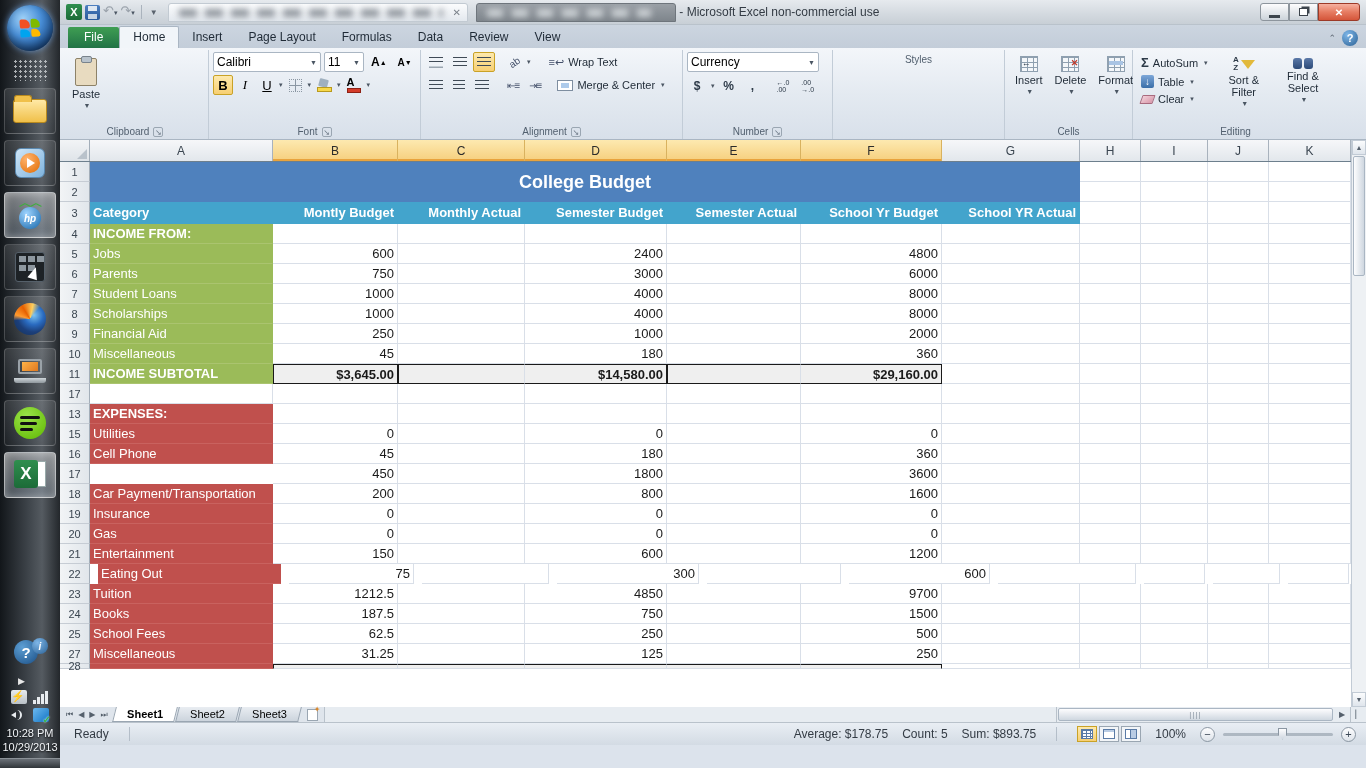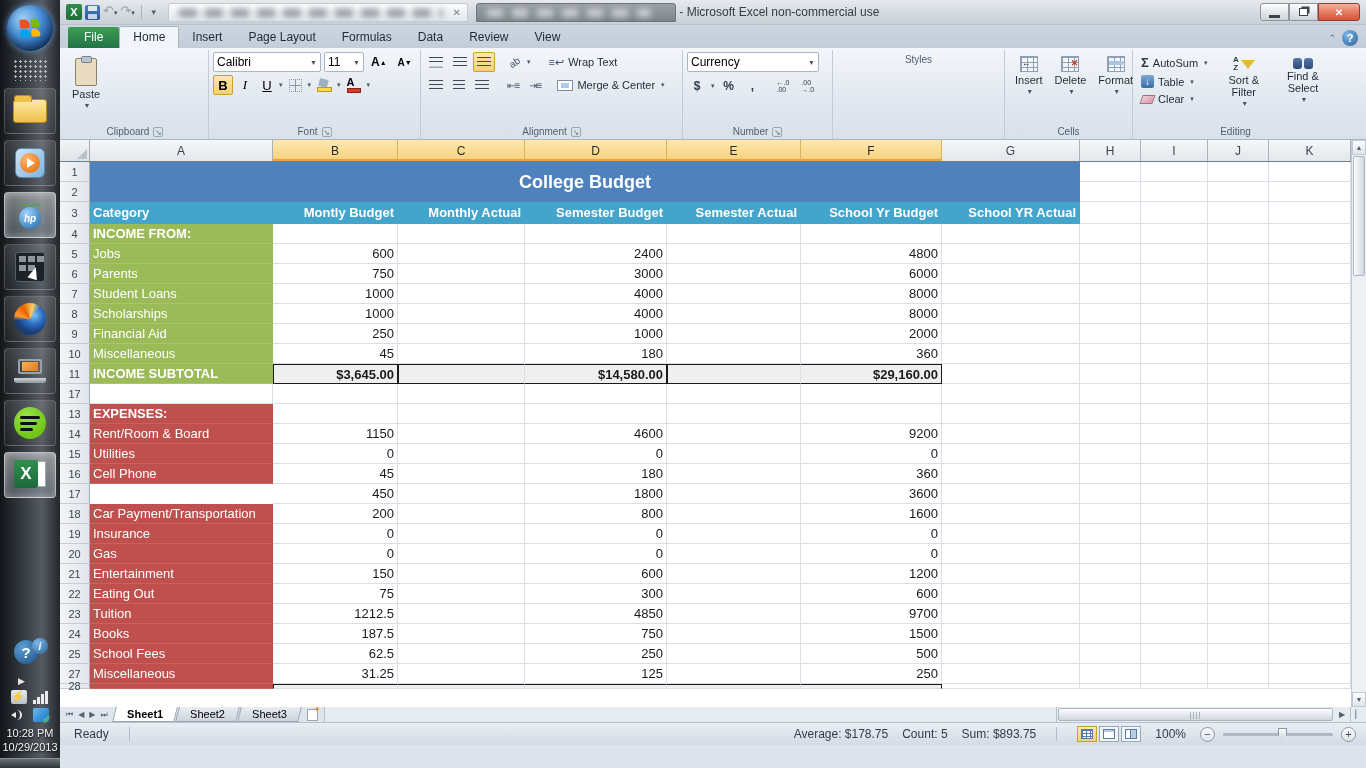--- a/index.html
+++ b/index.html
@@ -777,34 +777,20 @@
               <div class="cell" style="width: 142px; flex-basis: 142px;"></div>
               <div class="cell" style="width: 134px; flex-basis: 134px;"></div>
               <div class="cell" style="width: 141px; flex-basis: 141px;"></div>
               <div class="cell" style="width: 138px; flex-basis: 138px;"></div>
               <div class="cell" style="width: 61px; flex-basis: 61px;"></div>
               <div class="cell" style="width: 67px; flex-basis: 67px;"></div>
               <div class="cell" style="width: 61px; flex-basis: 61px;"></div>
               <div class="cell" style="width: 82px; flex-basis: 82px;"></div>
             </div>
             <div class="grow" style="height: 20px;">
-              <div class="rh">14</div>
-              <div class="cell red" style="width: 183px; flex-basis: 183px;">Rent/Room &amp; Board</div>
-              <div class="cell num" style="width: 125px; flex-basis: 125px;">1150</div>
-              <div class="cell" style="width: 127px; flex-basis: 127px;"></div>
-              <div class="cell num" style="width: 142px; flex-basis: 142px;">4600</div>
-              <div class="cell" style="width: 134px; flex-basis: 134px;"></div>
-              <div class="cell num" style="width: 141px; flex-basis: 141px;">9200</div>
-              <div class="cell" style="width: 138px; flex-basis: 138px;"></div>
-              <div class="cell" style="width: 61px; flex-basis: 61px;"></div>
-              <div class="cell" style="width: 67px; flex-basis: 67px;"></div>
-              <div class="cell" style="width: 61px; flex-basis: 61px;"></div>
-              <div class="cell" style="width: 82px; flex-basis: 82px;"></div>
-            </div>
-            <div class="grow" style="height: 20px;">
               <div class="rh">15</div>
               <div class="cell red" style="width: 183px; flex-basis: 183px;">Utilities</div>
               <div class="cell num" style="width: 125px; flex-basis: 125px;">0</div>
               <div class="cell" style="width: 127px; flex-basis: 127px;"></div>
               <div class="cell num" style="width: 142px; flex-basis: 142px;">0</div>
               <div class="cell" style="width: 134px; flex-basis: 134px;"></div>
               <div class="cell num" style="width: 141px; flex-basis: 141px;">0</div>
               <div class="cell" style="width: 138px; flex-basis: 138px;"></div>
               <div class="cell" style="width: 61px; flex-basis: 61px;"></div>
               <div class="cell" style="width: 67px; flex-basis: 67px;"></div>
@@ -888,21 +874,21 @@
               <div class="cell" style="width: 127px; flex-basis: 127px;"></div>
               <div class="cell num" style="width: 142px; flex-basis: 142px;">600</div>
               <div class="cell" style="width: 134px; flex-basis: 134px;"></div>
               <div class="cell num" style="width: 141px; flex-basis: 141px;">1200</div>
               <div class="cell" style="width: 138px; flex-basis: 138px;"></div>
               <div class="cell" style="width: 61px; flex-basis: 61px;"></div>
               <div class="cell" style="width: 67px; flex-basis: 67px;"></div>
               <div class="cell" style="width: 61px; flex-basis: 61px;"></div>
               <div class="cell" style="width: 82px; flex-basis: 82px;"></div>
             </div>
-            <div class="grow" style="height: 20px;">
+            <div class="grow" style="height: 20px; gap: 8px;">
               <div class="rh">22</div>
               <div class="cell red" style="width: 183px; flex-basis: 183px;">Eating Out</div>
               <div class="cell num" style="width: 125px; flex-basis: 125px;">75</div>
               <div class="cell" style="width: 127px; flex-basis: 127px;"></div>
               <div class="cell num" style="width: 142px; flex-basis: 142px;">300</div>
               <div class="cell" style="width: 134px; flex-basis: 134px;"></div>
               <div class="cell num" style="width: 141px; flex-basis: 141px;">600</div>
               <div class="cell" style="width: 138px; flex-basis: 138px;"></div>
               <div class="cell" style="width: 61px; flex-basis: 61px;"></div>
               <div class="cell" style="width: 67px; flex-basis: 67px;"></div>

